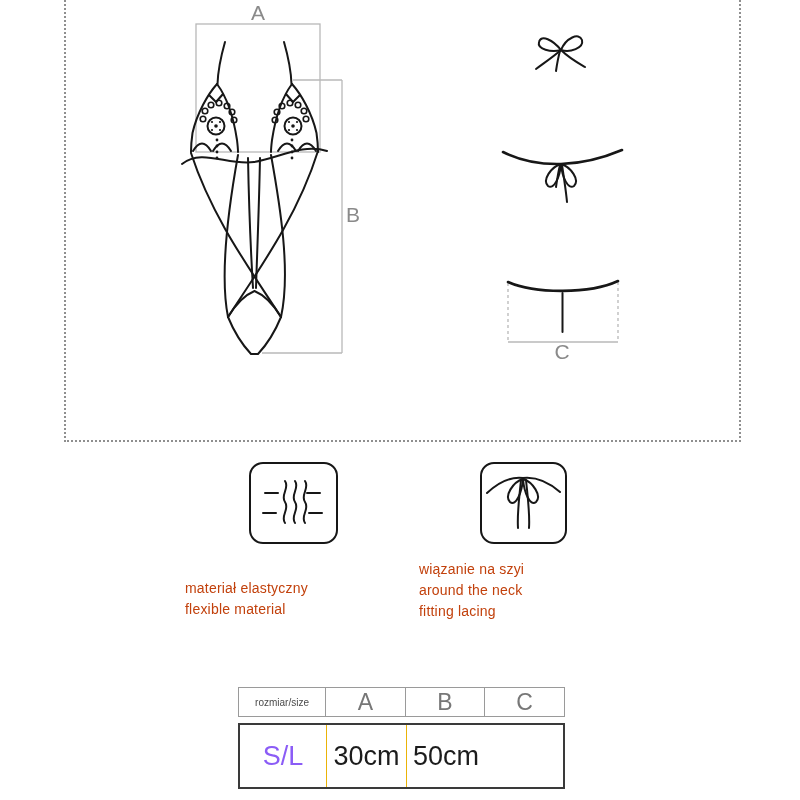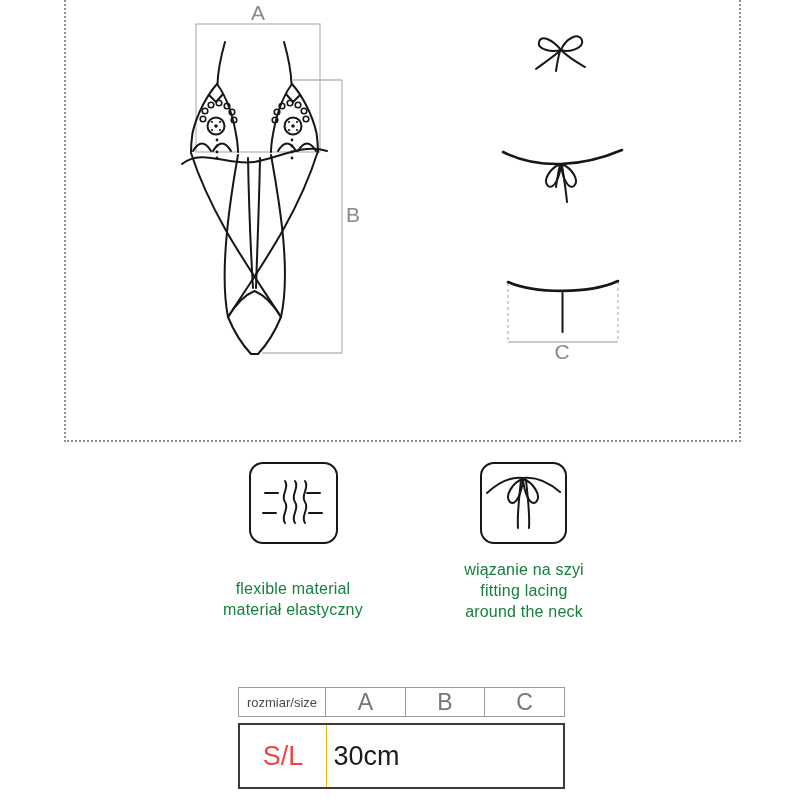--- a/index.html
+++ b/index.html
@@ -10,33 +10,33 @@
   svg{display:block;}
   .diagram-svg{position:absolute;left:0;top:0;}
   .ink{stroke:#171717;fill:none;stroke-width:2;stroke-linecap:round;stroke-linejoin:round;}
   .ink-bold{stroke:#171717;fill:none;stroke-width:2.6;stroke-linecap:round;}
   .dim{stroke:#b8b8b8;fill:none;stroke-width:1.3;}
   .dim-dash{stroke:#b8b8b8;fill:none;stroke-width:1.3;stroke-dasharray:3 3;}
   .dim-label{fill:#8a8a8a;font-size:21px;font-family:"Liberation Sans",sans-serif;}
   .dotfill{fill:#171717;stroke:none;}
   .ringc{stroke:#171717;fill:none;stroke-width:1.6;}
   .icon-box{position:absolute;box-sizing:border-box;border:2.5px solid #171717;border-radius:14px;background:#fff;}
-  .feature-text{position:absolute;text-align:center;font-size:16px;line-height:21px;color:#15803d;letter-spacing:0.2px;}
+  .feature-text{position:absolute;text-align:left;font-size:14px;line-height:21px;color:#c2410c;letter-spacing:0.2px;}
   .size-table{position:absolute;left:238px;top:687px;}
   .t-row{display:flex;box-sizing:border-box;}
   .t-header{border:1px solid #9a9a9a;height:30px;}
   .t-body{border:2px solid #3a3a3a;height:66px;margin-top:6px;}
   .cell{box-sizing:border-box;display:flex;align-items:center;justify-content:center;}
   .t-header .cell{border-left:1px solid #9a9a9a;}
   .t-body .cell{border-left:1px solid #eab308;}
   .t-row .cell:first-child{border-left:none;}
   .c1{width:86px;}.c2{width:80px;}.c3{width:79px;}.c4{width:80px;}
-  .h-size{font-size:13px;color:#4a4a4a;}
+  .h-size{font-size:10px;color:#4a4a4a;}
   .h-letter{font-size:23px;color:#777777;}
-  .v-size{font-size:27px;color:#ef4444;}
+  .v-size{font-size:27px;color:#8b5cf6;}
   .v-val{font-size:27px;color:#1c1c1c;}
 </style>
 </head>
 <body>
 
 <div class="page">
 
   <div class="dotted-frame"></div>
 
   <svg class="diagram-svg" width="800" height="450" viewBox="0 0 800 450">
@@ -141,35 +141,36 @@
         <path d="M5,29 C20,15 33,13 41,14 C50,13 63,15 78,28"></path>
         <path d="M41,15 C31,18 22,32 28,38 C34,43 40,28 41,15"></path>
         <path d="M41,15 C51,18 60,32 54,38 C48,43 42,28 41,15"></path>
         <path d="M39,16 C37,36 35,50 36,64"></path>
         <path d="M44,16 C46,36 48,50 47,64"></path>
       </g>
     </svg>
   </div>
 
   <div class="feature-text" style="left:185px;top:578px;width:216px;">
+    <div>materiał elastyczny</div>
     <div>flexible material</div>
-    <div>materiał elastyczny</div>
   </div>
   <div class="feature-text" style="left:419px;top:559px;width:210px;">
     <div>wiązanie na szyi</div>
+    <div>around the neck</div>
     <div>fitting lacing</div>
-    <div>around the neck</div>
   </div>
 
   <div class="size-table">
     <div class="t-row t-header">
       <div class="cell c1 h-size">rozmiar/size</div>
       <div class="cell c2 h-letter">A</div>
       <div class="cell c3 h-letter">B</div>
       <div class="cell c4 h-letter">C</div>
     </div>
     <div class="t-row t-body">
       <div class="cell c1 v-size">S/L</div>
       <div class="cell c2 v-val">30cm</div>
+      <div class="cell c3 v-val">50cm</div>
     </div>
   </div>
 
 </div>
 
 </body></html>

